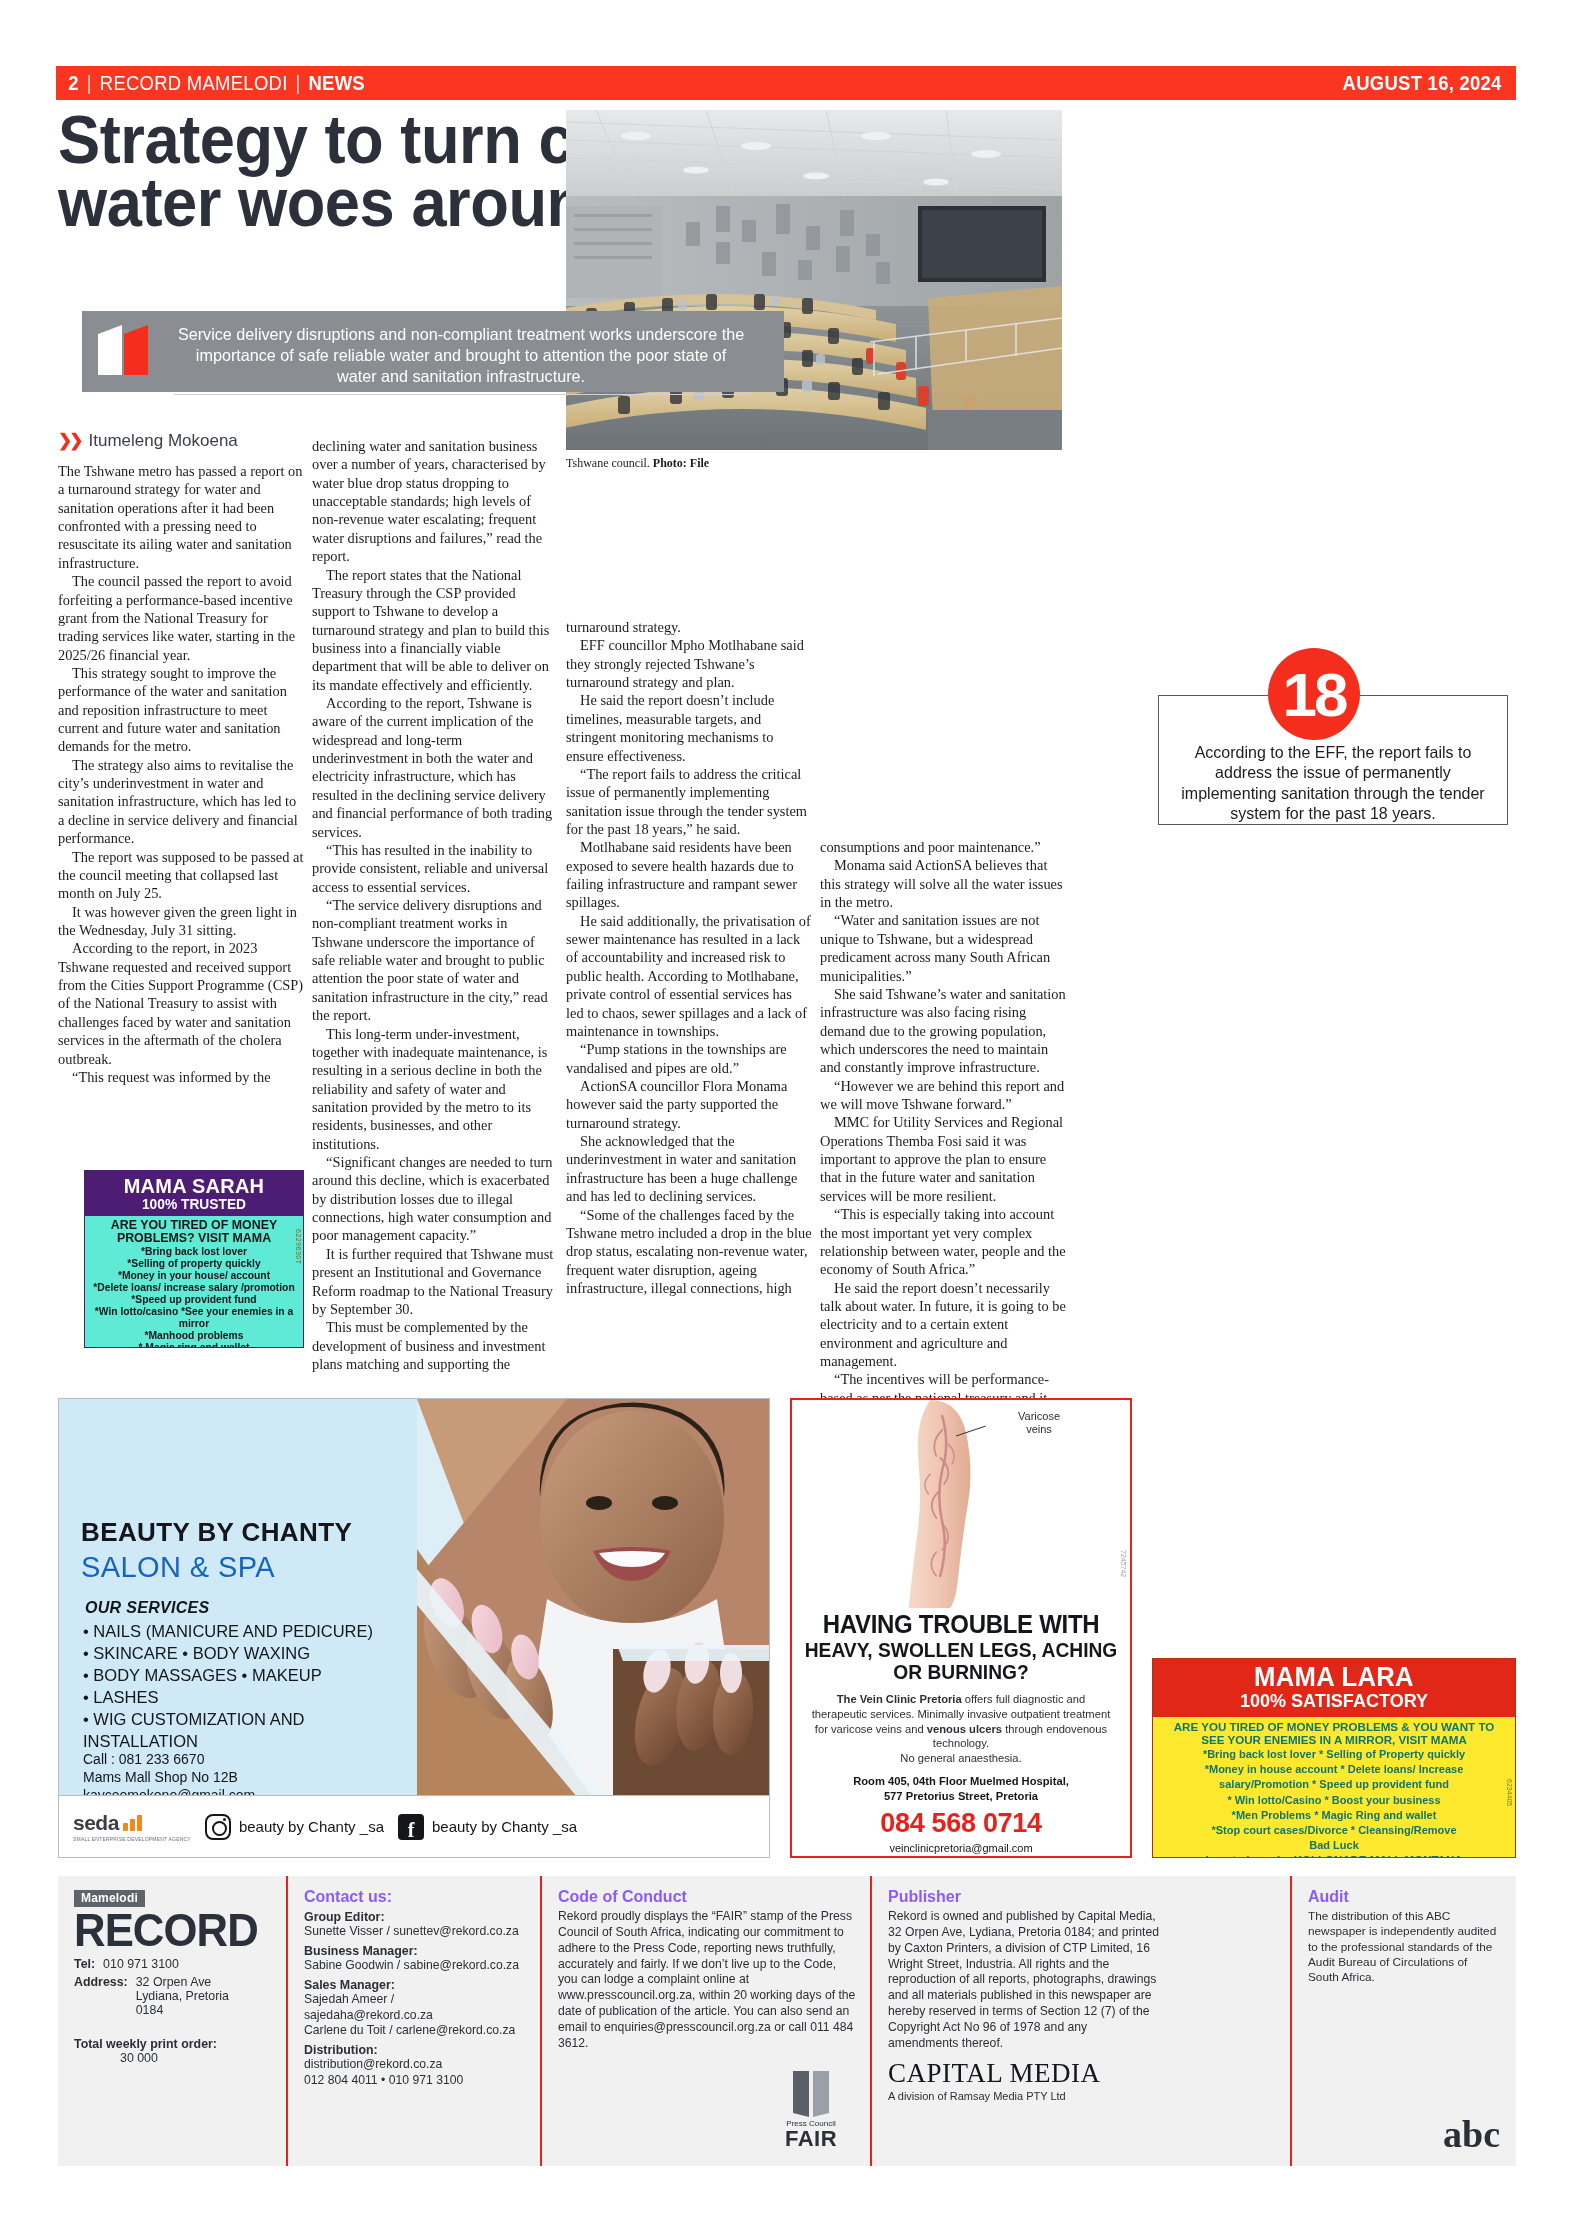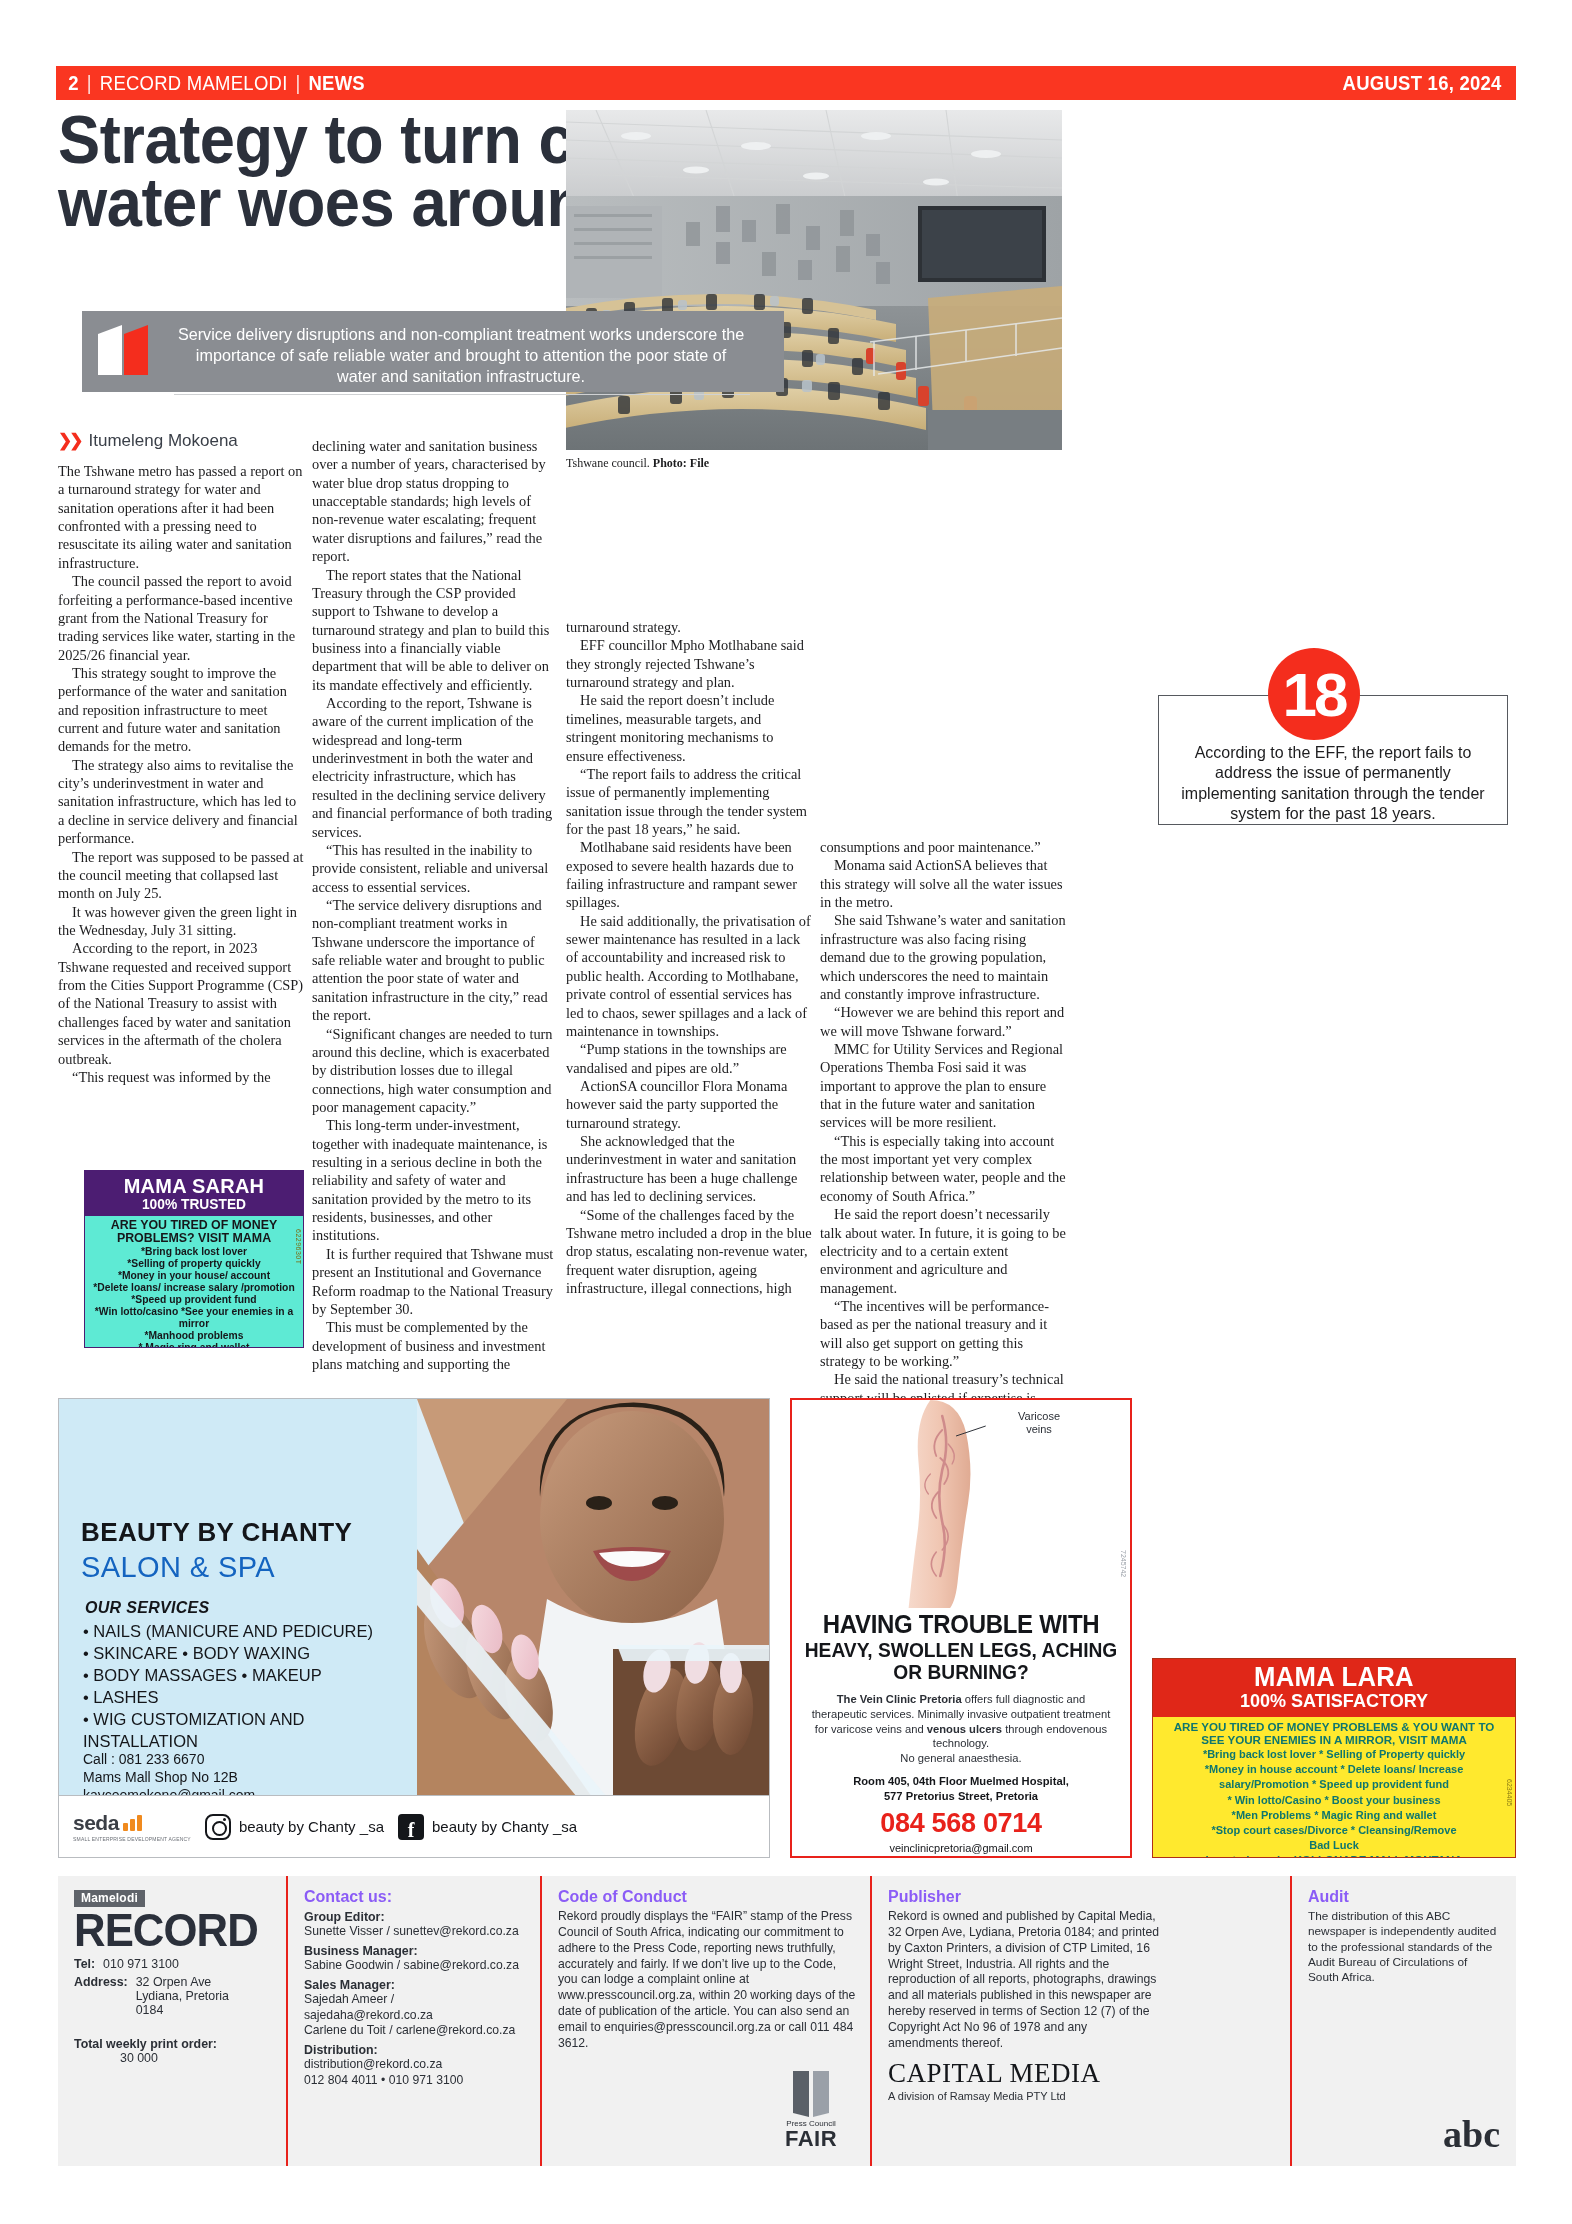--- a/index.html
+++ b/index.html
@@ -372,40 +372,41 @@
       <p>It was however given the green light in the Wednesday, July 31 sitting.</p>
       <p>According to the report, in 2023 Tshwane requested and received support from the Cities Support Programme (CSP) of the National Treasury to assist with challenges faced by water and sanitation services in the aftermath of the cholera outbreak.</p>
       <p>“This request was informed by the</p>
     </div>
   <div class="col" id="col2">
       <p class="noind">declining water and sanitation business over a number of years, characterised by water blue drop status dropping to unacceptable standards; high levels of non-revenue water escalating; frequent water disruptions and failures,” read the report.</p>
       <p>The report states that the National Treasury through the CSP provided support to Tshwane to develop a turnaround strategy and plan to build this business into a financially viable department that will be able to deliver on its mandate effectively and efficiently.</p>
       <p>According to the report, Tshwane is aware of the current implication of the widespread and long-term underinvestment in both the water and electricity infrastructure, which has resulted in the declining service delivery and financial performance of both trading services.</p>
       <p>“This has resulted in the inability to provide consistent, reliable and universal access to essential services.</p>
       <p>“The service delivery disruptions and non-compliant treatment works in Tshwane underscore the importance of safe reliable water and brought to public attention the poor state of water and sanitation infrastructure in the city,” read the report.</p>
+      <p>This long-term under-investment, together with inadequate maintenance, is resulting in a serious decline in both the reliability and safety of water and sanitation provided by the metro to its residents, businesses, and other institutions.</p>
       <p>“Significant changes are needed to turn around this decline, which is exacerbated by distribution losses due to illegal connections, high water consumption and poor management capacity.”</p>
-      <p>This long-term under-investment, together with inadequate maintenance, is resulting in a serious decline in both the reliability and safety of water and sanitation provided by the metro to its residents, businesses, and other institutions.</p>
       <p>It is further required that Tshwane must present an Institutional and Governance Reform roadmap to the National Treasury by September 30.</p>
       <p>This must be complemented by the development of business and investment plans matching and supporting the</p>
     </div>
   <div class="col" id="col3">
       <p class="noind">turnaround strategy.</p>
       <p>EFF councillor Mpho Motlhabane said they strongly rejected Tshwane’s turnaround strategy and plan.</p>
       <p>He said the report doesn’t include timelines, measurable targets, and stringent monitoring mechanisms to ensure effectiveness.</p>
       <p>“The report fails to address the critical issue of permanently implementing sanitation issue through the tender system for the past 18 years,” he said.</p>
       <p>Motlhabane said residents have been exposed to severe health hazards due to failing infrastructure and rampant sewer spillages.</p>
       <p>He said additionally, the privatisation of sewer maintenance has resulted in a lack of accountability and increased risk to public health. According to Motlhabane, private control of essential services has led to chaos, sewer spillages and a lack of maintenance in townships.</p>
       <p>“Pump stations in the townships are vandalised and pipes are old.”</p>
       <p>ActionSA councillor Flora Monama however said the party supported the turnaround strategy.</p>
       <p>She acknowledged that the underinvestment in water and sanitation infrastructure has been a huge challenge and has led to declining services.</p>
       <p>“Some of the challenges faced by the Tshwane metro included a drop in the blue drop status, escalating non-revenue water, frequent water disruption, ageing infrastructure, illegal connections, high</p>
     </div>
   <div class="col" id="col4" style="left: 820px; top: 838px; width: 246px;">
       <p class="noind">consumptions and poor maintenance.”</p>
       <p>Monama said ActionSA believes that this strategy will solve all the water issues in the metro.</p>
+      <p>“Water and sanitation issues are not unique to Tshwane, but a widespread predicament across many South African municipalities.”</p>
       <p>She said Tshwane’s water and sanitation infrastructure was also facing rising demand due to the growing population, which underscores the need to maintain and constantly improve infrastructure.</p>
       <p>“However we are behind this report and we will move Tshwane forward.”</p>
       <p>MMC for Utility Services and Regional Operations Themba Fosi said it was important to approve the plan to ensure that in the future water and sanitation services will be more resilient.</p>
       <p>“This is especially taking into account the most important yet very complex relationship between water, people and the economy of South Africa.”</p>
       <p>He said the report doesn’t necessarily talk about water. In future, it is going to be electricity and to a certain extent environment and agriculture and management.</p>
       <p>“The incentives will be performance-based as per the national treasury and it will also get support on getting this strategy to be working.”</p>
       <p>He said the national treasury’s technical support will be enlisted if expertise is running short in the city.</p>
       <p>“Underinvestment in water and sanitation services is something which will be looked at and try to improve on for consistent water supply and proper sanitation,” he concluded.</p>
     </div>
 

